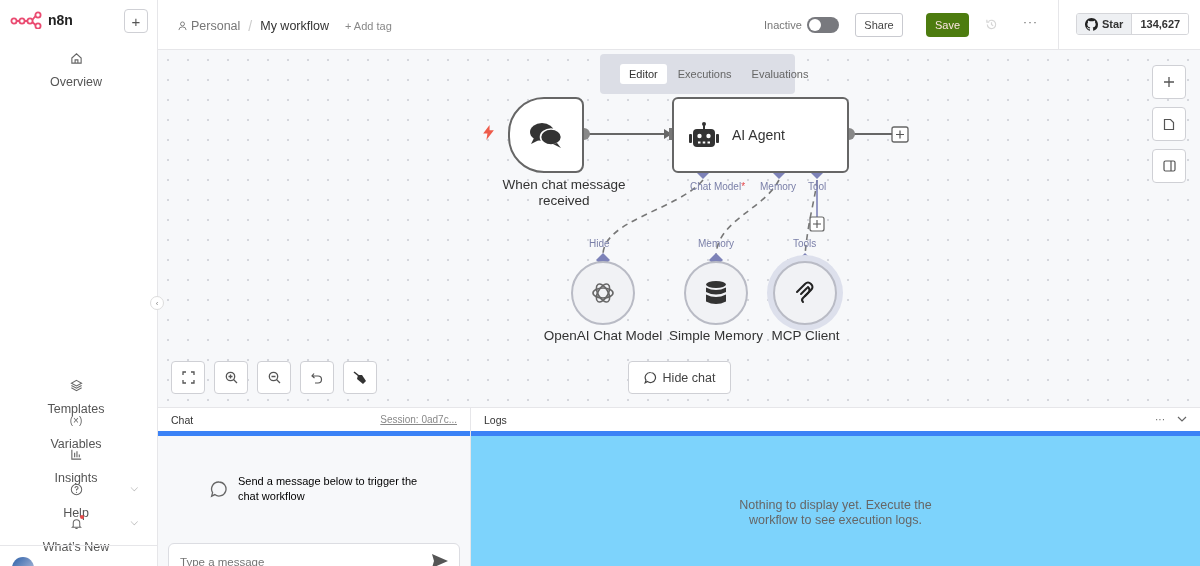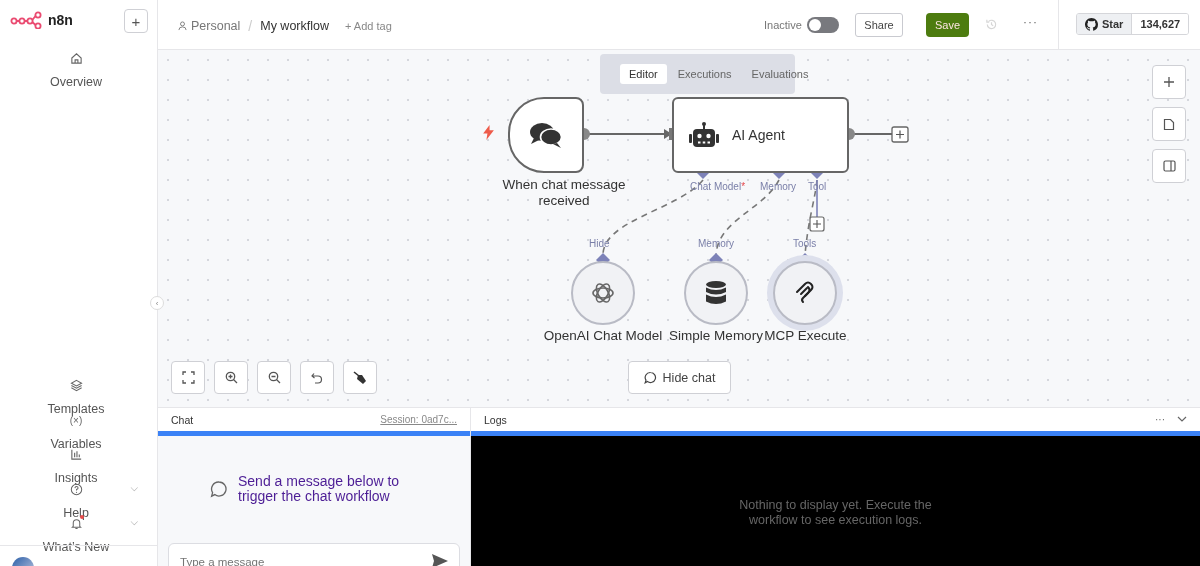--- a/index.html
+++ b/index.html
@@ -60,26 +60,26 @@
 
   .bottom-tools { position: absolute; left: 13px; top: 311px; display: flex; gap: 9px; }
   .btool { width: 34px; height: 33px; border: 1px solid #cfd0d5; border-radius: 4px; background: #fff; display: flex; align-items: center; justify-content: center; color: #555; font-size: 13px; }
   .hide-chat { position: absolute; left: 470px; top: 311px; width: 103px; height: 33px; border: 1px solid #cfd0d5; border-radius: 4px; background: #fff; display: flex; align-items: center; justify-content: center; gap: 6px; font-size: 12.5px; color: #444; }
 
   
   .chat-panel { position: absolute; left: 158px; top: 407px; width: 313px; height: 159px; border-top: 1px solid #e6e6e9; border-right: 1px solid #e6e6e9; background: #f7f8fa; }
   .panel-head { height: 28px; border-bottom: 5px solid #3b82f6; background: #fff; display: flex; align-items: center; justify-content: space-between; padding: 0 13px; font-size: 10.5px; color: #333; }
   .session { color: #888; font-size: 10px; text-decoration: underline; }
   .chat-empty { position: absolute; left: 52px; top: 66px; display: flex; gap: 10px; align-items: flex-start; }
-  .chat-empty .msg { font-size: 14px; color: #4c1d95; line-height: 15px; width: 190px; }
+  .chat-empty .msg { font-size: 11px; color: #000000; line-height: 15px; width: 190px; }
   .chat-input { position: absolute; left: 10px; top: 135px; width: 292px; height: 40px; border: 1px solid #dcdde2; border-radius: 6px; background: #fff; }
   .chat-input input { border: none; outline: none; font-size: 11.5px; color: #888; position: absolute; left: 11px; top: 12px; width: 240px; background: transparent; font-family: "Liberation Sans", sans-serif; }
   .send-icon { position: absolute; right: 10px; top: 9px; color: #555; font-size: 16px; }
 
-  .logs-panel { position: absolute; left: 471px; top: 407px; width: 729px; height: 159px; border-top: 1px solid #e6e6e9; background: #000000; }
+  .logs-panel { position: absolute; left: 471px; top: 407px; width: 729px; height: 159px; border-top: 1px solid #e6e6e9; background: #7dd3fc; }
   .logs-head-actions { display: flex; gap: 12px; color: #666; font-size: 10px; }
   .logs-empty { position: absolute; left: 0; width: 729px; top: 90px; text-align: center; font-size: 12.5px; color: #666; line-height: 15px; }
 </style>
 </head>
 <body>
 
 <div class="app">
 
   <aside class="sidebar">
     <div class="logo">
@@ -290,21 +290,21 @@
         <g fill="none" stroke="#222" stroke-width="2" stroke-linecap="round">
           <path d="M4 11 L12 3 Q15 0 18 3 Q21 6 18 9 L12 15"></path>
           <path d="M8 13 L14 7"></path>
           <path d="M15 6 Q18 9 15 12 L10 17 Q8 19 10 21"></path>
         </g>
       </svg>
     </div>
 
     <div class="node-label" style="left:380px;top:278px;width:130px;">OpenAI Chat Model</div>
     <div class="node-label" style="left:503px;top:278px;width:110px;">Simple Memory</div>
-    <div class="node-label" style="left:600px;top:278px;width:95px;">MCP Execute</div>
+    <div class="node-label" style="left:600px;top:278px;width:95px;">MCP Client</div>
 
     <div class="right-tools">
       <div class="rtool">
         <svg width="12" height="12" viewBox="0 0 12 12">
             <path d="M6 1 V11 M1 6 H11" stroke="#555" stroke-width="1.3"></path>
           </svg>
       </div>
       <div class="rtool">
         <svg width="12" height="13" viewBox="0 0 12 13">
             <path d="M1.5 1.5 H7.5 L10.5 4.5 V11.5 H1.5 Z" fill="none" stroke="#555" stroke-width="1.2"></path>

